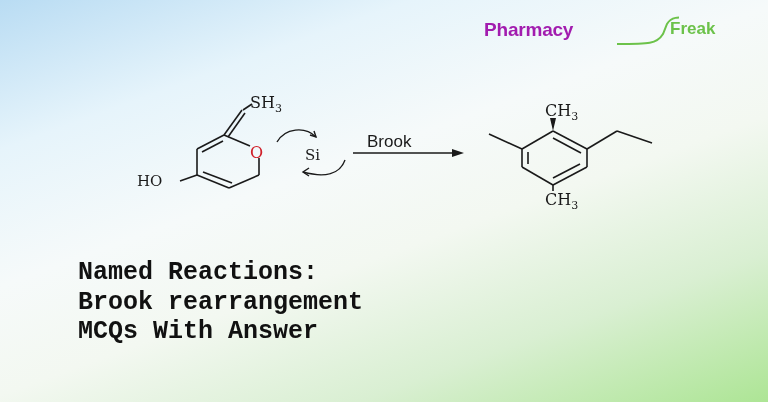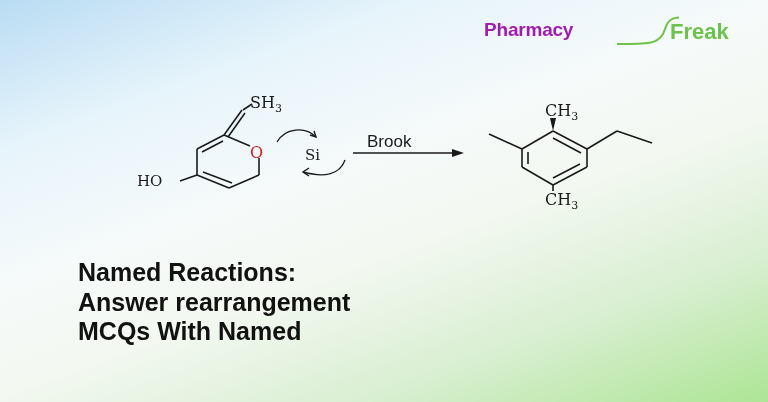--- a/index.html
+++ b/index.html
@@ -10,29 +10,29 @@
     font-family: "Liberation Sans", sans-serif;
   }
   .logo { position:absolute; left:484px; top:14px; height:34px; }
   .logo-pharmacy {
     position:absolute; left:0; top:5px;
     font-family:"Liberation Sans", sans-serif; font-weight:700; font-size:19px;
     color:#a21caf; letter-spacing:-0.2px; white-space:nowrap;
   }
   .logo-freak {
     position:absolute; left:186px; top:5px;
-    font-family:"Liberation Sans", sans-serif; font-weight:700; font-size:22px;
+    font-family:"Liberation Sans", sans-serif; font-weight:700; font-size:17px;
     color:#6cc24a; white-space:nowrap;
   }
   .logo-swoosh { position:absolute; left:125px; top:0; }
   .scheme { position:absolute; left:0; top:0; }
   .chem-text { font-family:"DejaVu Serif", serif; fill:#1a1a1a; }
   .title {
     position:absolute; left:78px; top:258px;
-    font-family:Liberation Sans, sans-serif; font-weight:700;
+    font-family:Liberation Mono, monospace; font-weight:700;
     font-size:25px; line-height:29.5px; color:#111;
   }
   .title div { white-space:nowrap; }
 </style>
 </head>
 <body>
 
 <div class="logo">
   <span class="logo-pharmacy">Pharmacy</span>
   <svg class="logo-swoosh" width="70" height="34">
@@ -97,15 +97,15 @@
 
     <line x1="553" y1="185" x2="553" y2="191"></line>
   </g>
   <path d="M553 131 L550 118 L556 118 Z" fill="#1a1a1a"></path>
   <text class="chem-text" x="545" y="116" font-size="16"><tspan>CH</tspan><tspan font-size="11" dy="4">3</tspan></text>
   <text class="chem-text" x="545" y="205" font-size="16"><tspan>CH</tspan><tspan font-size="11" dy="4">3</tspan></text>
 </svg>
 
 <div class="title">
   <div>Named Reactions:</div>
-  <div>Answer rearrangement</div>
-  <div>MCQs With Named</div>
+  <div>Brook rearrangement</div>
+  <div>MCQs With Answer</div>
 </div>
 
 </body></html>

